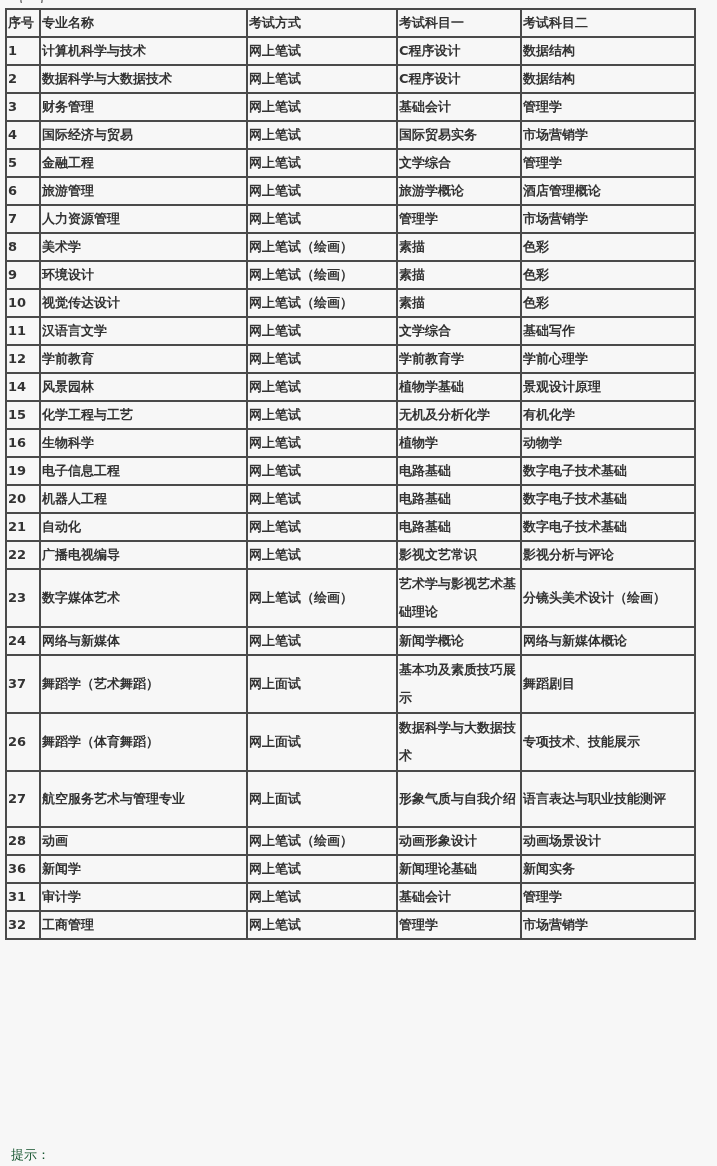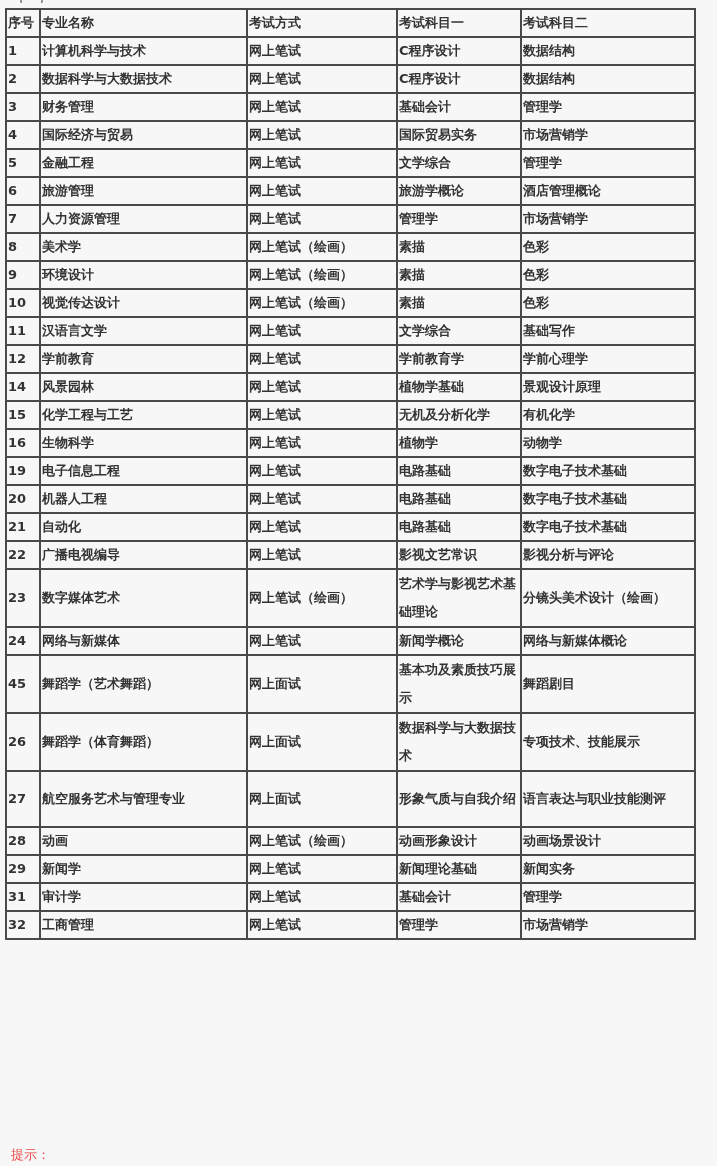--- a/index.html
+++ b/index.html
@@ -5,21 +5,21 @@
   html, body { margin:0; padding:0; background:#f7f7f7; }
   body { width:717px; height:1166px; overflow:hidden; position:relative;
          font-family:"DejaVu Sans","Liberation Sans",sans-serif; font-size:13px; color:#333; }
   .cut { position:absolute; left:12px; top:-9px; font-size:13px; color:#333; height:12px; overflow:hidden; }
   table { position:absolute; left:5px; top:8px; border-collapse:collapse; width:689px; table-layout:fixed;font-weight:bold; }
   td { border:2px solid #4a4a4a; padding:0 0 0 1px; height:26px; line-height:20px; vertical-align:middle;
        white-space:normal; word-break:break-all; color:#333; }
   tr.tall td { height:54px; }
   td.two-line { line-height:28px; }
   col.c0 { width:34px; } col.c1 { width:207px; } col.c2 { width:150px; } col.c3 { width:124px; } col.c4 { width:174px; }
-  .tip { position:absolute; left:11px; top:1146px; font-size:13px; color:#ef4444; }
+  .tip { position:absolute; left:11px; top:1146px; font-size:13px; color:#14532d; }
 </style>
 </head>
 <body>
 
 <div class="cut">（二）</div>
 
 <table>
   <colgroup>
       <col class="c0">
       <col class="c1">
@@ -178,21 +178,21 @@
         <td>分镜头美术设计（绘画）</td>
       </tr>
       <tr>
         <td>24</td>
         <td>网络与新媒体</td>
         <td>网上笔试</td>
         <td>新闻学概论</td>
         <td>网络与新媒体概论</td>
       </tr>
       <tr class="tall">
-        <td>45</td>
+        <td>37</td>
         <td>舞蹈学（艺术舞蹈）</td>
         <td>网上面试</td>
         <td class="two-line">基本功及素质技巧展示</td>
         <td>舞蹈剧目</td>
       </tr>
       <tr class="tall">
         <td>26</td>
         <td>舞蹈学（体育舞蹈）</td>
         <td>网上面试</td>
         <td class="two-line">数据科学与大数据技术</td>
@@ -206,21 +206,21 @@
         <td>语言表达与职业技能测评</td>
       </tr>
       <tr>
         <td>28</td>
         <td>动画</td>
         <td>网上笔试（绘画）</td>
         <td>动画形象设计</td>
         <td>动画场景设计</td>
       </tr>
       <tr>
-        <td>29</td>
+        <td>36</td>
         <td>新闻学</td>
         <td>网上笔试</td>
         <td>新闻理论基础</td>
         <td>新闻实务</td>
       </tr>
       <tr>
         <td>31</td>
         <td>审计学</td>
         <td>网上笔试</td>
         <td>基础会计</td>

